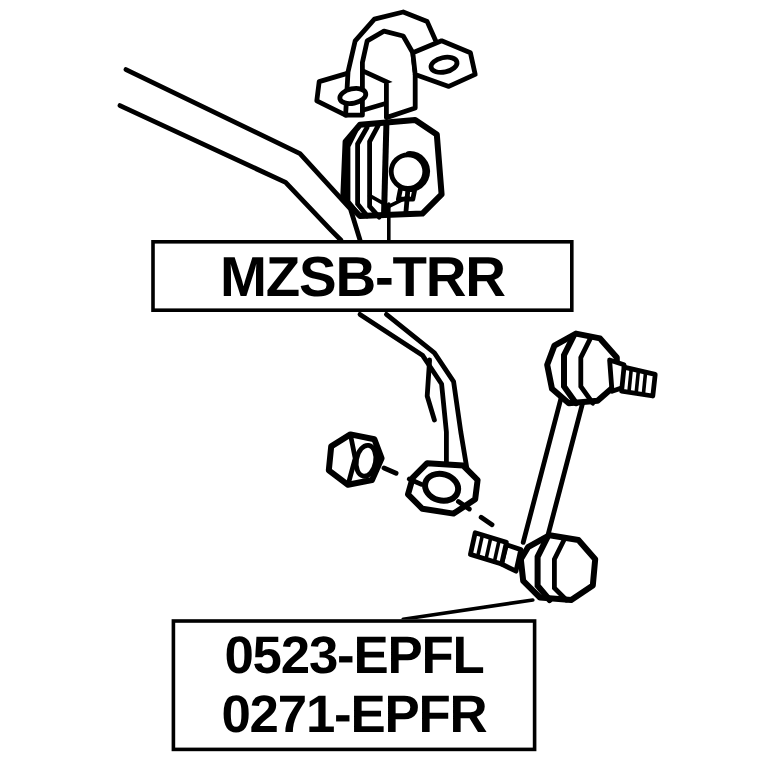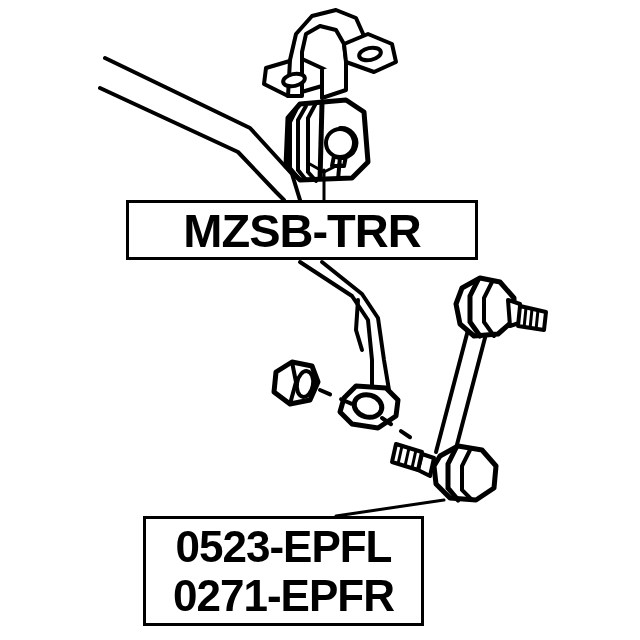--- a/index.html
+++ b/index.html
@@ -39,21 +39,21 @@
   }
   #label-box-bushing {
     left: 126px;
     top: 200px;
     width: 352px;
     height: 60px;
   }
   #label-box-link {
     left: 143px;
     top: 516px;
-    width: 281px;
+    width: 304px;
     height: 110px;
   }
   .part-number {
     font-family: "Liberation Sans", sans-serif;
     font-weight: bold;
     color: #000000;
     letter-spacing: -1px;
     line-height: 1;
     white-space: nowrap;
   }

